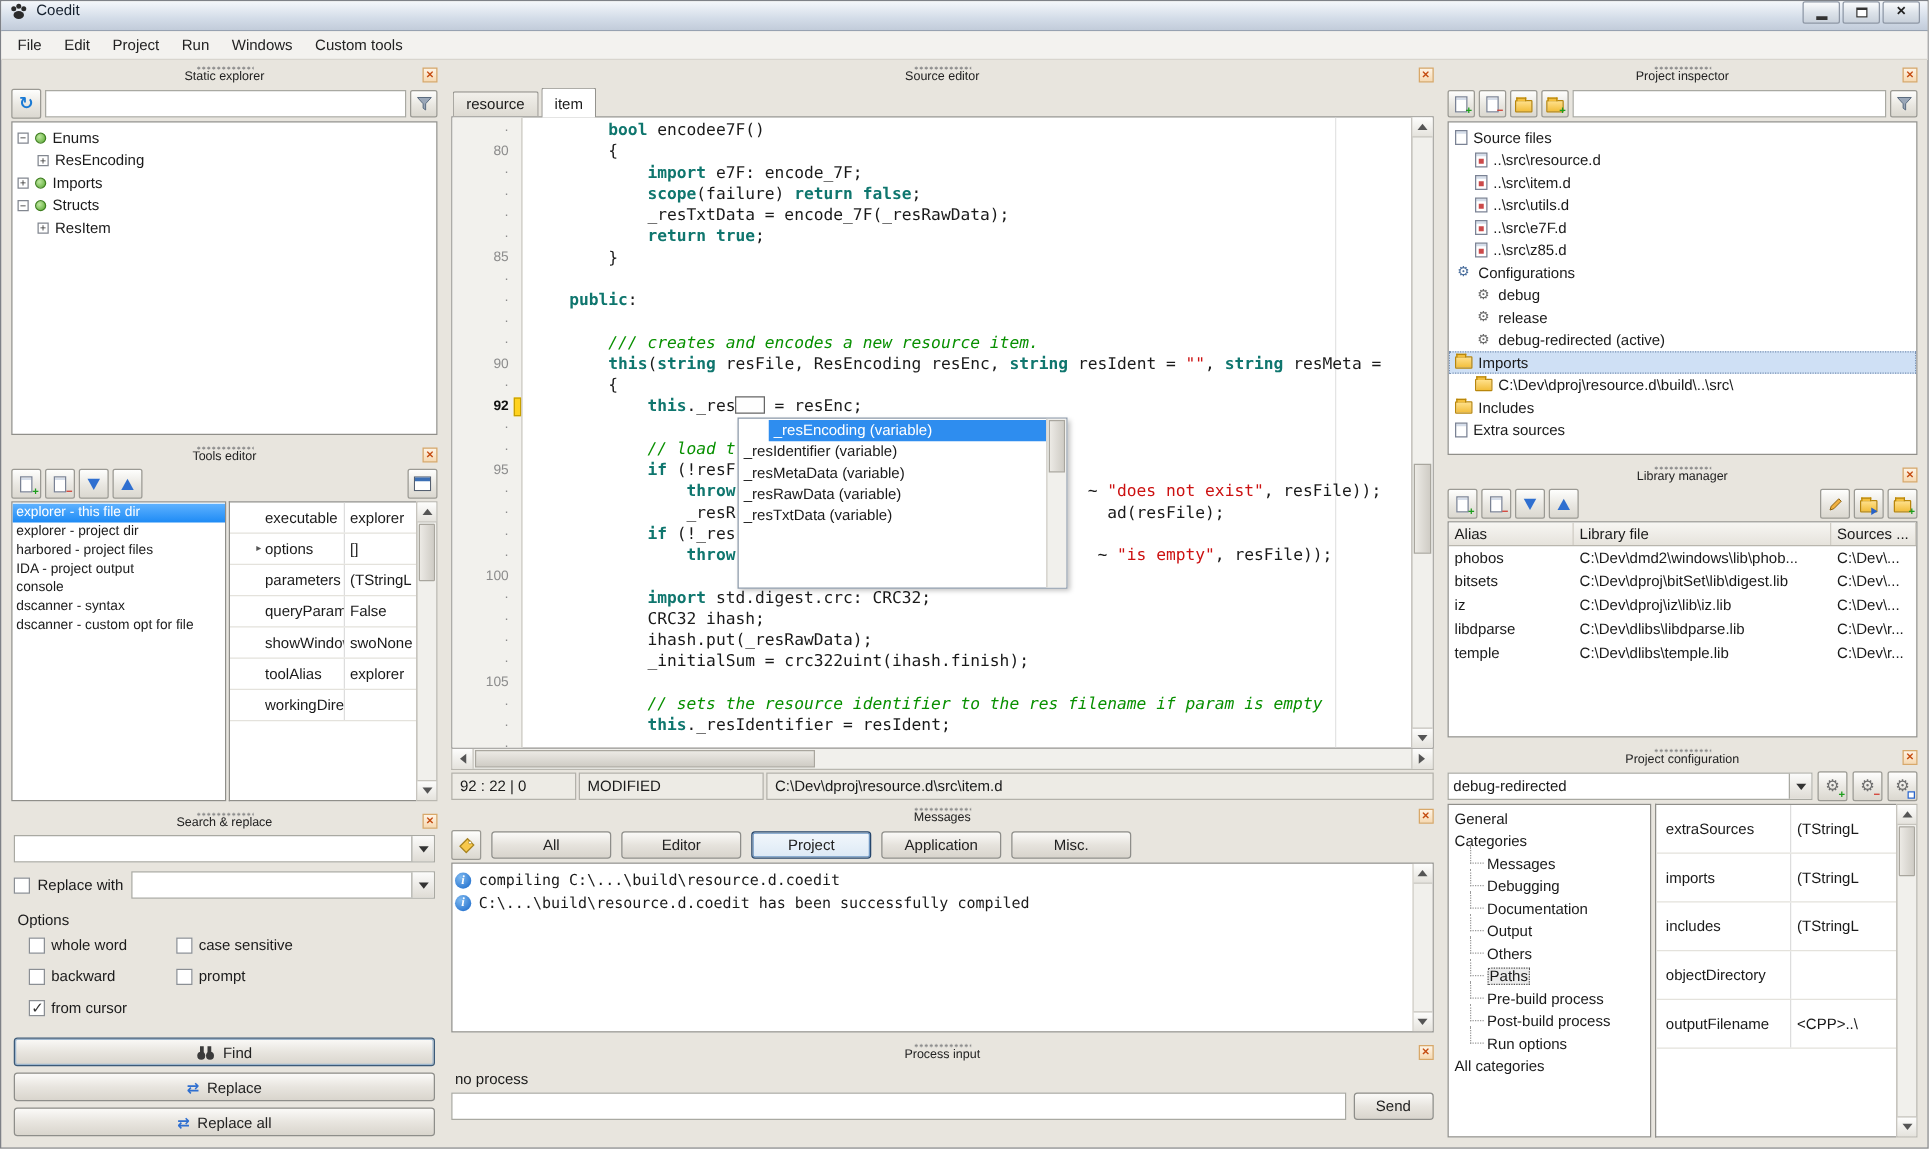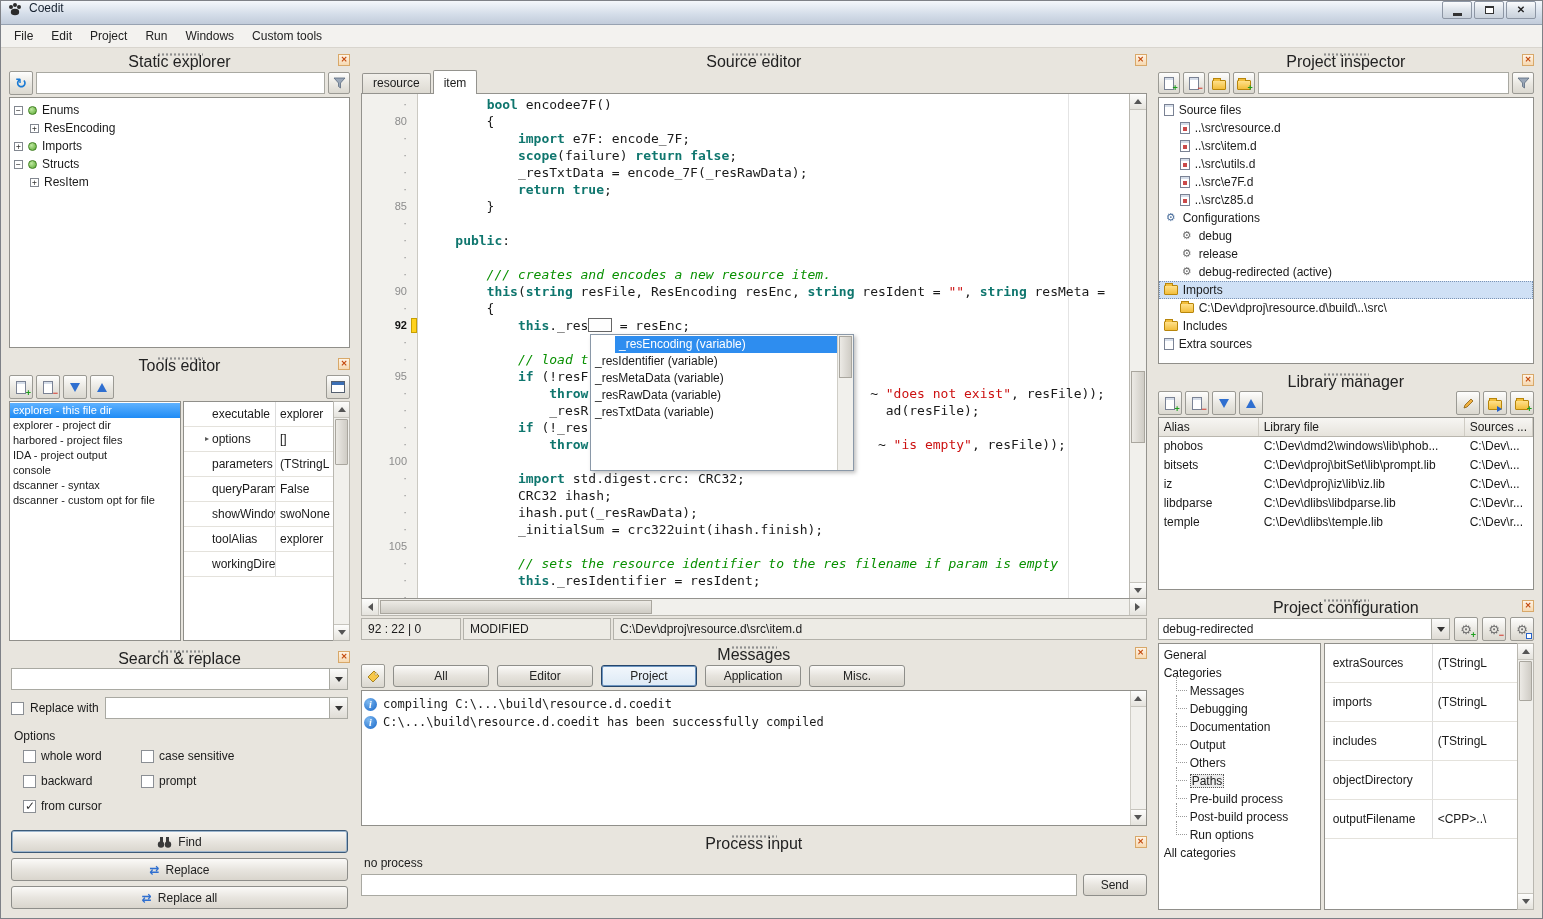--- a/index.html
+++ b/index.html
@@ -19,21 +19,21 @@
 .menu-item{padding:4px 9px;color:#222;}
 
 .main{flex:1;display:flex;gap:5px;padding:4px 5px 5px;min-height:0;}
 .col{display:flex;flex-direction:column;gap:5px;min-height:0;}
 .col-left{flex:0 0 347px;}
 .col-center{flex:1;min-width:0;}
 .col-right{flex:0 0 381px;}
 .panel{display:flex;flex-direction:column;min-height:0;}
 .panel-header{position:relative;flex:0 0 17px;text-align:center;}
 .grip{width:46px;height:3px;margin:1px auto 0;background-image:radial-gradient(circle,#8f8f8f 1px,transparent 1.3px);background-size:4px 3px;background-repeat:repeat-x;}
-.panel-title{font-size:16px;line-height:12px;color:#222;display:block;}
+.panel-title{font-size:10px;line-height:12px;color:#222;display:block;}
 .panel-close{position:absolute;right:3px;top:2px;width:12px;height:12px;border:1px solid #D8A869;background:linear-gradient(#FEF4E6,#F6D9B2);}
 .panel-close::before{content:"✕";display:block;font:bold 8px/10px "Liberation Sans",sans-serif;color:#C44B10;text-align:center;}
 .toolbar{flex:0 0 28px;display:flex;align-items:center;gap:3px;padding:2px 3px;}
 .tb{position:relative;width:24px;height:24px;flex:0 0 auto;border:1px solid #9B9A94;border-radius:2px;background:linear-gradient(#FEFEFD,#E9E7E1 55%,#DBD8D0);display:flex;align-items:center;justify-content:center;}
 .tb.small{width:22px;height:22px;}
 .text-input{flex:1;height:22px;border:1px solid #A9A9A2;background:#fff;padding:0 4px;font:12px "Liberation Sans",sans-serif;min-width:0;}
 .badge{position:absolute;right:1px;bottom:0;font:bold 9px/9px "Liberation Sans",sans-serif;}
 .badge.g{color:#1D9E1D;}.badge.r{color:#D23A2E;}
 .badge-copy{position:absolute;right:1px;bottom:1px;width:6px;height:6px;border:1px solid #2762C8;background:#fff;}
 .badge-tri{position:absolute;right:1px;bottom:2px;width:0;height:0;border:3px solid transparent;border-left:5px solid #2762C8;}
@@ -704,21 +704,21 @@
               <div class="lm-th">Sources ...</div>
             </div>
           <div>
               <div class="lm-tr">
                 <div class="lm-td col0">phobos</div>
                 <div class="lm-td col1">C:\Dev\dmd2\windows\lib\phob...</div>
                 <div class="lm-td col2">C:\Dev\...</div>
               </div>
               <div class="lm-tr">
                 <div class="lm-td col0">bitsets</div>
-                <div class="lm-td col1">C:\Dev\dproj\bitSet\lib\prompt.lib</div>
+                <div class="lm-td col1">C:\Dev\dproj\bitSet\lib\digest.lib</div>
                 <div class="lm-td col2">C:\Dev\...</div>
               </div>
               <div class="lm-tr">
                 <div class="lm-td col0">iz</div>
                 <div class="lm-td col1">C:\Dev\dproj\iz\lib\iz.lib</div>
                 <div class="lm-td col2">C:\Dev\...</div>
               </div>
               <div class="lm-tr">
                 <div class="lm-td col0">libdparse</div>
                 <div class="lm-td col1">C:\Dev\dlibs\libdparse.lib</div>

